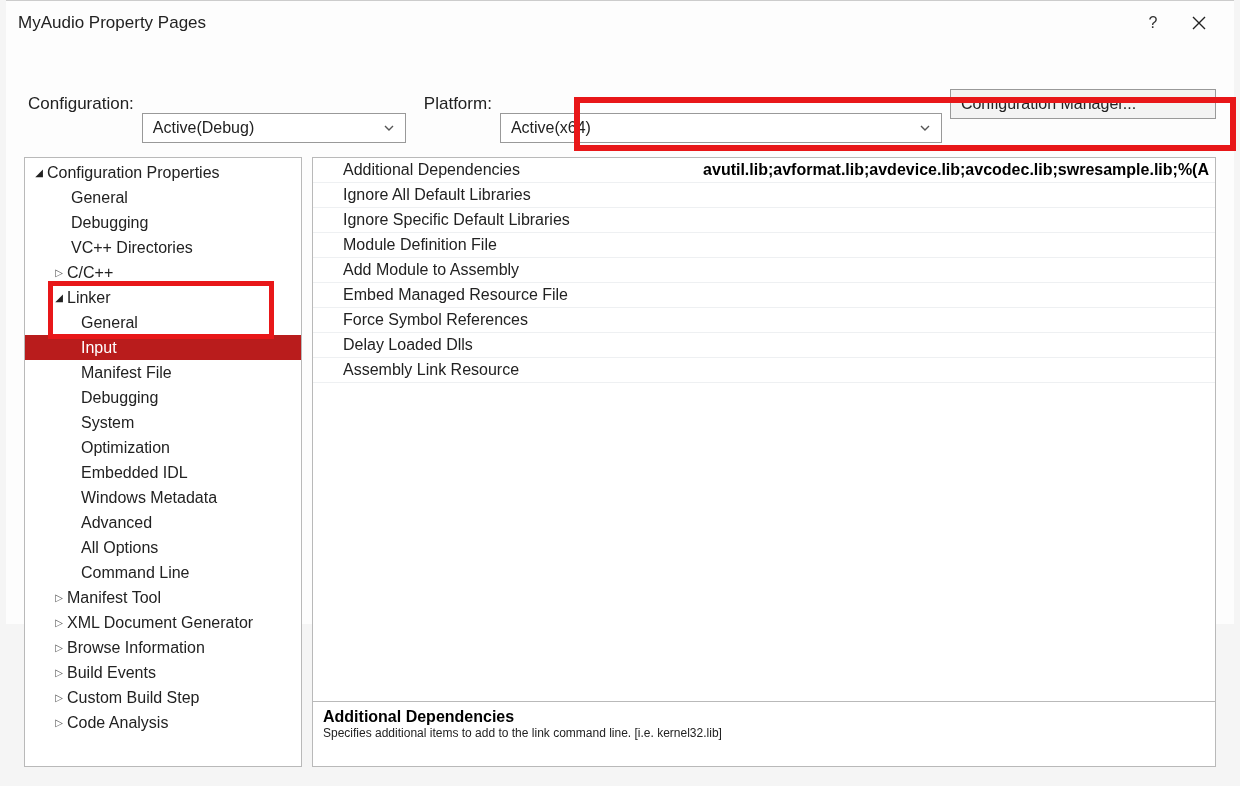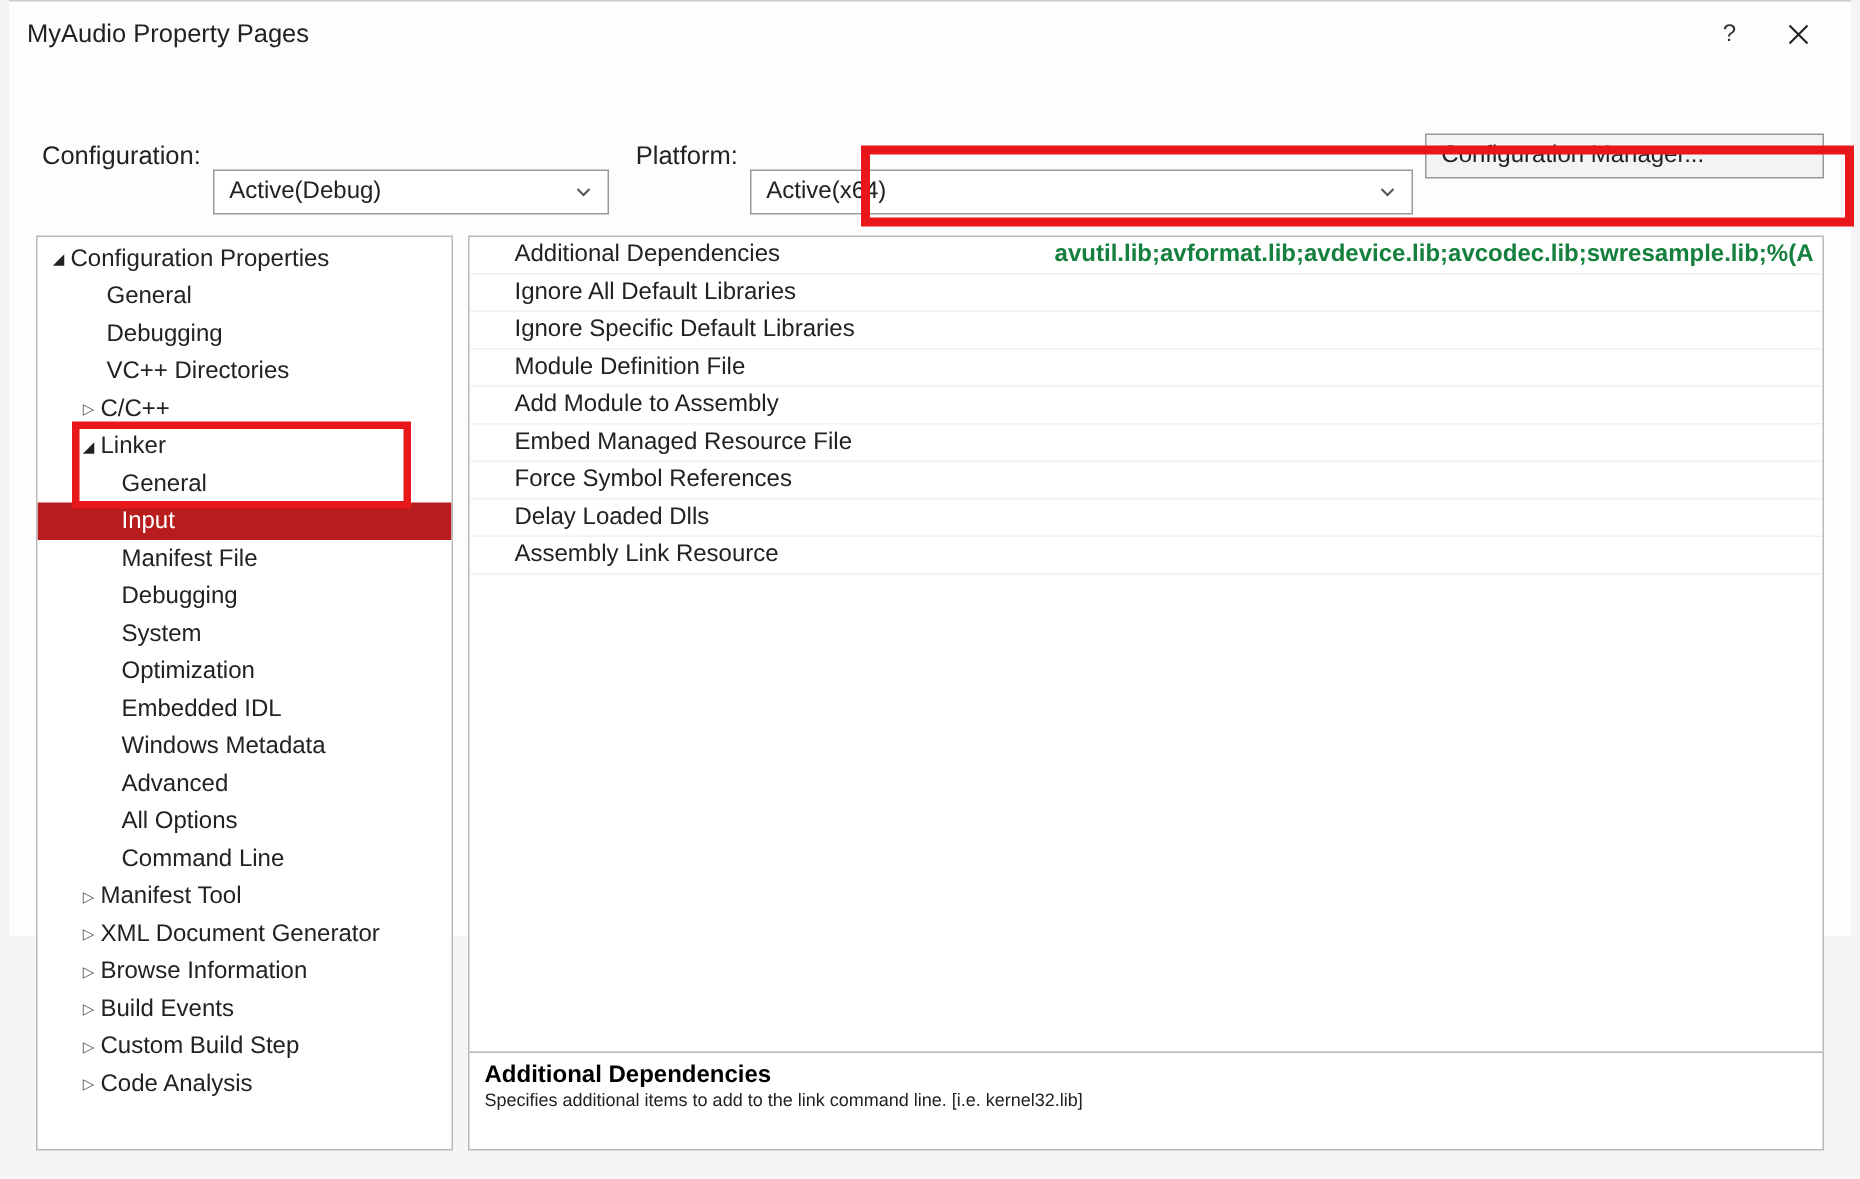--- a/index.html
+++ b/index.html
@@ -23,21 +23,21 @@
   .pad0 { padding-left:8px; }
   .pad1 { padding-left:28px; }
   .pad2 { padding-left:46px; }
   .pad3 { padding-left:56px; }
   .sel { background:#b91c1c; color:#fff; }
   .tree .withtri .label{margin-left:2px;}
   .main { flex:1; height:610px; display:flex; flex-direction:column; }
   .grid { flex:1; border:1px solid #b9b9b9; background:#fff; overflow:hidden;}
   .row { display:flex; height:25px; align-items:center; border-bottom:1px solid #eef0f2; }
   .row .k { width:320px; padding-left:30px; font-size:16px; color:#222; white-space:nowrap;}
-  .row .v { flex:1; font-size:16px; color:#15803d; white-space:nowrap; overflow:hidden;}
+  .row .v { flex:1; font-size:16px; color:#000000; white-space:nowrap; overflow:hidden;}
   .row.r0 .k{font-weight:400}
   .row.r0 .v{font-weight:700; text-align:right; padding-right:6px;}
   .row.r0{position:relative; z-index:0}
   .desc { height:66px; border:1px solid #b9b9b9; border-top:1px solid #b9b9b9; background:#fff; padding:6px 10px; margin-top:-1px;}
   .desc .dt { font-weight:700; font-size:16px; }
   .desc .dd { font-size:12px; color:#222; }
   .buttons { display:flex; justify-content:flex-end; gap:12px; padding:20px 24px 0 0;}
   .btn { width:120px; height:32px; border:1px solid #9a9a9a; background:#f4f4f4; font-size:16px; display:flex; align-items:center; justify-content:center; color:#222;}
   .btn.primary { border:2px solid #0078d7; }
   .btn.disabled { color:#9a9a9a; }

